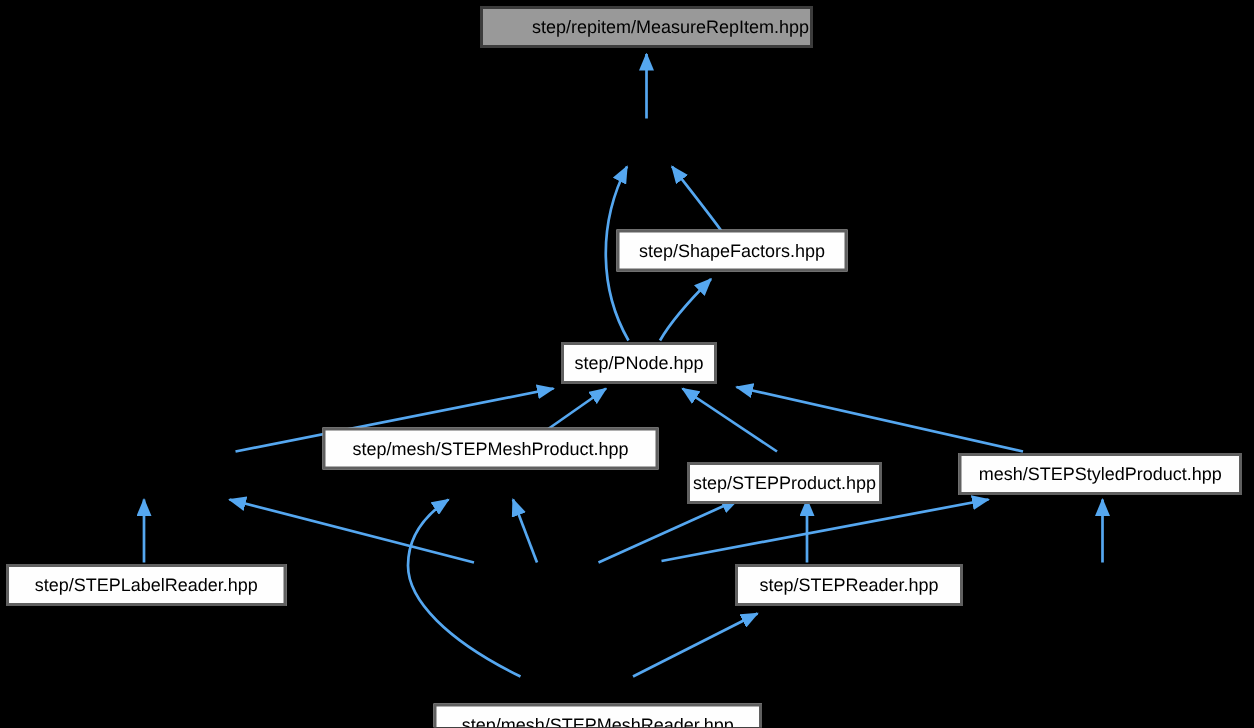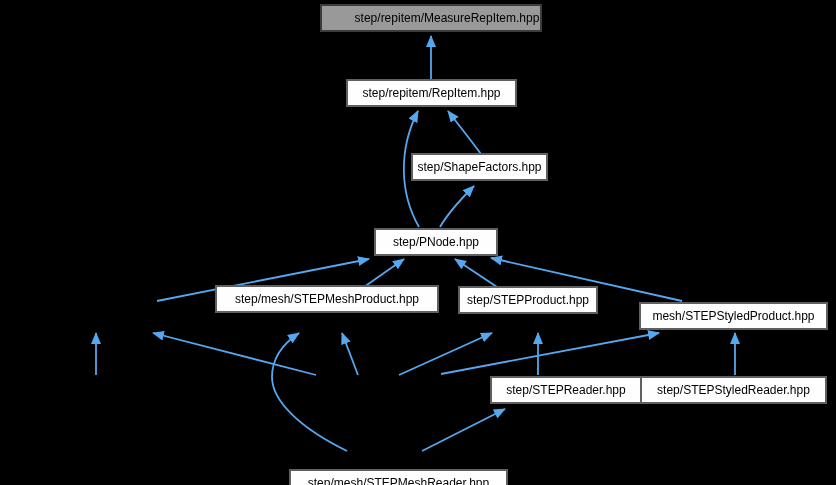--- a/index.html
+++ b/index.html
@@ -75,23 +75,22 @@
     <path class="edge" d="M 358,375 L 342,333" marker-end="url(#arrow)"></path>
     <path class="edge" d="M 347,451 C 298,427 272,400 272,377 C 272,359 281,345 299,333" marker-end="url(#arrow)"></path>
     <path class="edge" d="M 399,375 L 492,333" marker-end="url(#arrow)"></path>
     <path class="edge" d="M 538,375 L 538,333" marker-end="url(#arrow)"></path>
     <path class="edge" d="M 441,374 L 659,333" marker-end="url(#arrow)"></path>
     <path class="edge" d="M 735,375 L 735,333" marker-end="url(#arrow)"></path>
     <path class="edge" d="M 422,451 L 505,409" marker-end="url(#arrow)"></path>
   </svg>
 
   <div class="node highlight" style="left:320px; top:4px;   width:222px;">step/repitem/MeasureRepItem.hpp</div>
-  <div class="node" style="left:346px; top:79px;  width:171px;">step/repitem/RepItem.hpp</div>
-  <div class="node" style="left:411px; top:153px; width:137px;">step/ShapeFactors.hpp</div>
-  <div class="node" style="left:374px; top:228px; width:124px;">step/PNode.hpp</div>
+  <div class="node" style="left:411px; top:153px; width:154px;">step/ShapeFactors.hpp</div>
+  <div class="node" style="left:374px; top:228px; width:104px;">step/PNode.hpp</div>
   <div class="node" style="left:215px; top:285px; width:224px;">step/mesh/STEPMeshProduct.hpp</div>
-  <div class="node" style="left:458px; top:286px; width:140px;">step/STEPProduct.hpp</div>
+  <div class="node" style="left:458px; top:308px; width:130px;">step/STEPProduct.hpp</div>
   <div class="node" style="left:639px; top:302px; width:189px;">mesh/STEPStyledProduct.hpp</div>
+  <div class="node" style="left:4px;   top:376px; width:187px;">step/STEPLabelReader.hpp</div>
   <div class="node" style="left:490px; top:376px; width:152px;">step/STEPReader.hpp</div>
-  <div class="node" style="left:640px; top:376px; width:187px;">step/STEPStyledReader.hpp</div>
   <div class="node" style="left:289px; top:469px; width:219px;">step/mesh/STEPMeshReader.hpp</div>
 
 </div>
 
 </body></html>

